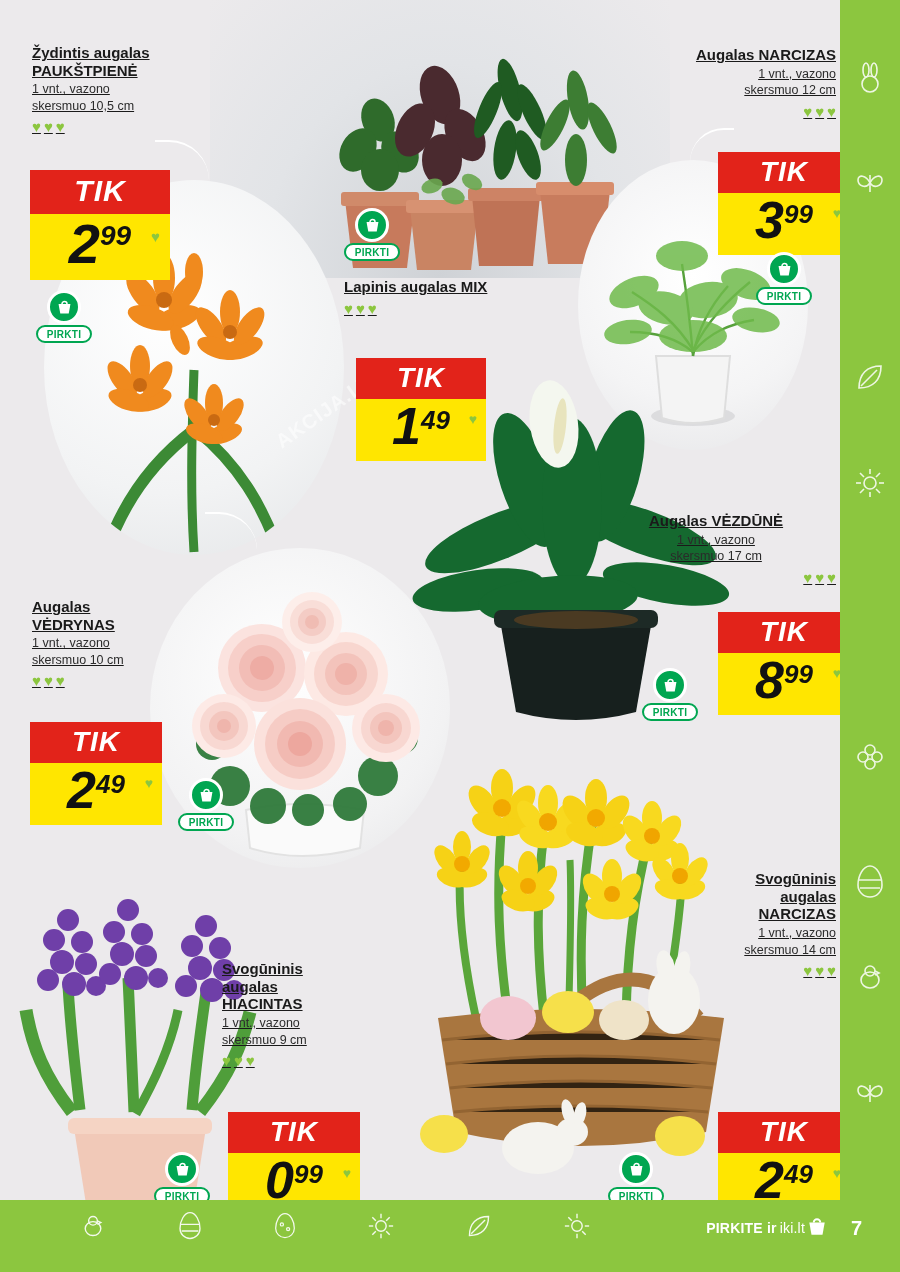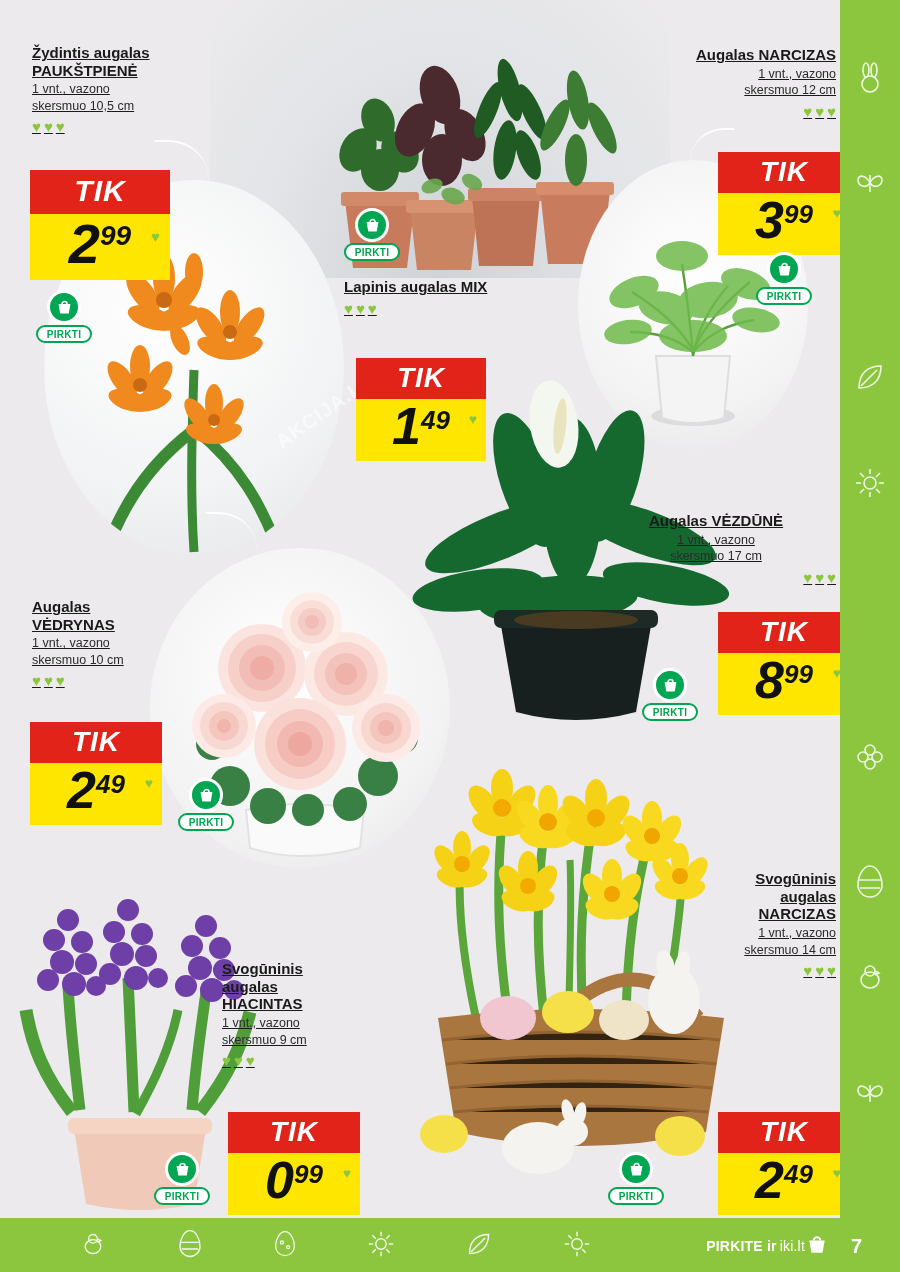--- a/index.html
+++ b/index.html
@@ -31,21 +31,21 @@
     text-align: center;
     color: #ffffff;
     opacity: .85;
   }
   .rail-icon svg { display: inline-block; }
 
   
   .bottombar {
     position: absolute;
     left: 0; bottom: 0;
-    width: 900px; height: 54px;
+    width: 900px; height: 72px;
     background: #8cc63f;
     z-index: 41;
   }
   .bottombar .bb-icons {
     position: absolute;
     left: 80px; top: 0; height: 56px;
     display: flex; align-items: center; gap: 72px;
     color: #ffffff; opacity: .9;
   }
   .bb-text {

